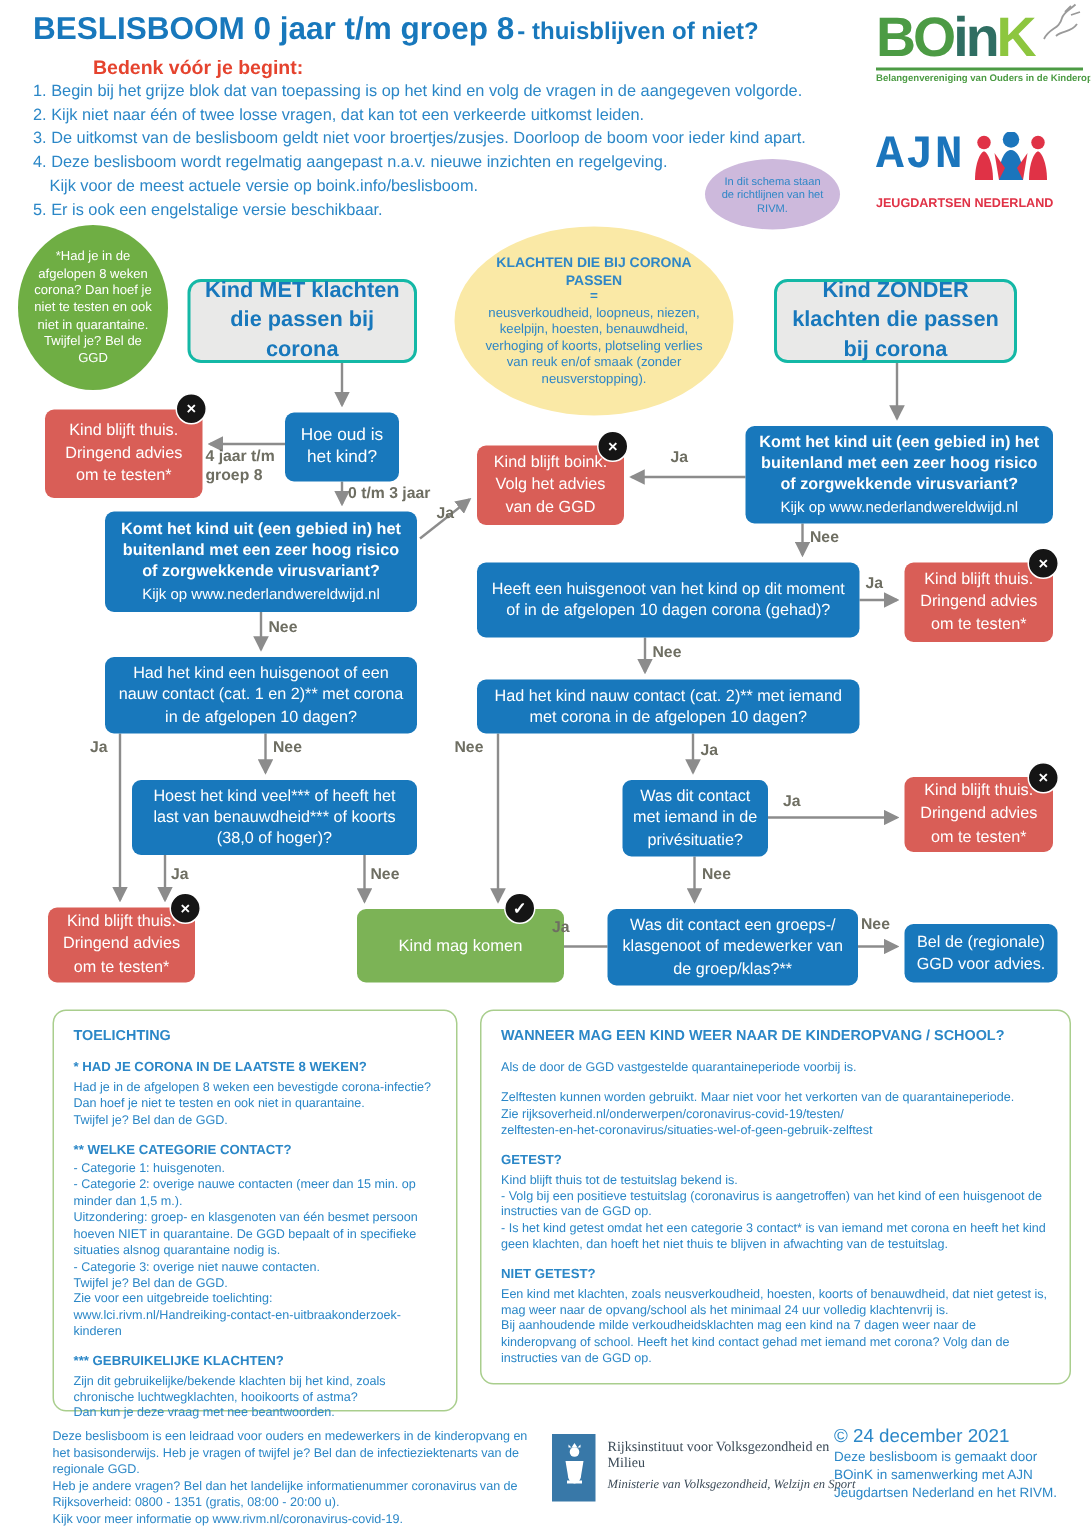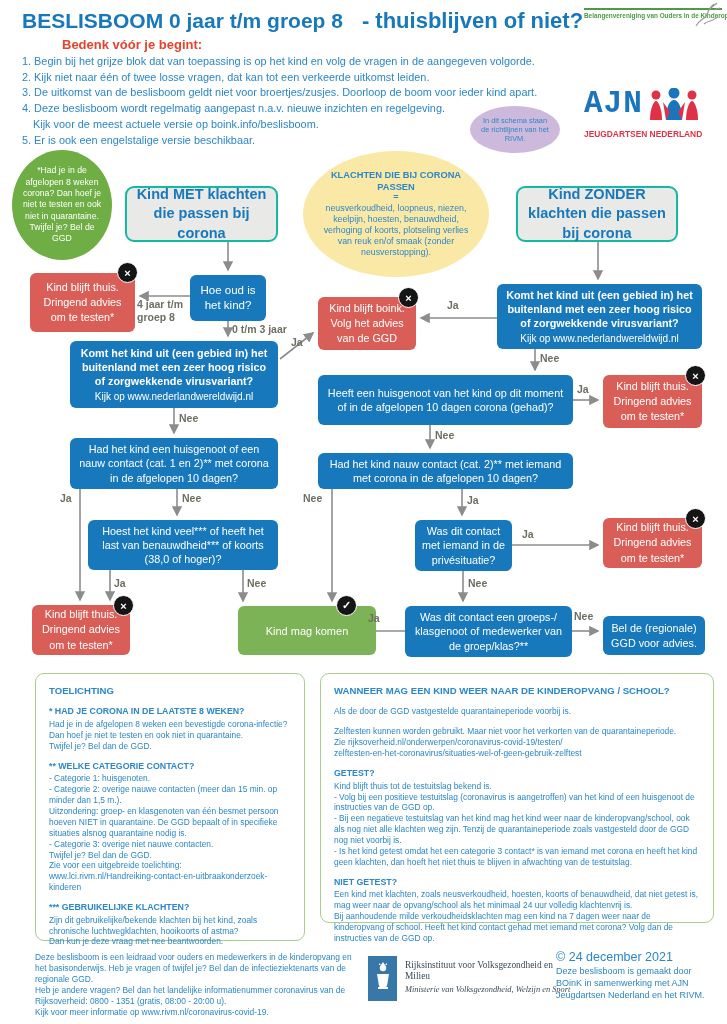--- a/index.html
+++ b/index.html
@@ -1,21 +1,21 @@
 <!DOCTYPE html>
 <html><head>
 <meta charset="utf-8">
 <style>
   html,body{margin:0;padding:0;background:#fff;}
   body{font-family:"Liberation Sans", sans-serif;}
   .page{position:relative;width:727px;height:1024px;background:#fff;overflow:hidden;}
 
   
   .title{position:absolute;left:22px;top:8px;color:#1878BC;font-weight:bold;font-size:21px;white-space:nowrap;}
-  .title .sub{font-size:22px;margin-left:19px;}
+  .title .sub{font-size:16px;margin-left:2px;}
   .intro-hd{position:absolute;left:22px;top:37px;color:#E5432E;font-weight:bold;font-size:13px;padding-left:40px;}
   .intro-list{position:absolute;left:22px;top:54px;width:545px;color:#2B87C7;font-size:10.9px;line-height:1.44;}
   .intro-list>div:nth-child(5){padding-left:11px;}
 
   
   .boink{position:absolute;left:584px;top:6px;width:138px;text-align:left;}
   .boink .word{font-weight:bold;font-size:37px;letter-spacing:-2px;line-height:1;}
   .boink .l-b,.boink .l-o{color:#4C9B44;}
   .boink .l-in{color:#2F6E62;}
   .boink .l-k{color:#8DC63F;}
@@ -76,20 +76,23 @@
       <div>Kijk voor de meest actuele versie op boink.info/beslisboom.</div>
       <div>5. Er is ook een engelstalige versie beschikbaar.</div>
     </div>
 
   <div class="boink">
     <span class="frog">
       <svg width="34" height="30" viewBox="0 0 34 30">
           <path d="M6 26 C10 18 16 20 18 12 C19 8 24 6 27 3 M14 24 C18 20 24 22 28 16 M20 8 l4 -4 M24 10 l6 -2" stroke="#9a9a9a" stroke-width="1.2" fill="none"></path>
         </svg>
     </span>
+    <div class="word">
+      <span class="l-b">B</span><span class="l-o">O</span><span class="l-in">in</span><span class="l-k">K</span>
+    </div>
     <div class="tagline">Belangenvereniging van Ouders in de Kinderopvang</div>
   </div>
 
   <div class="ajn">
     <div class="row">
       <span class="word">AJN</span>
       <span style="margin-left:5px;">
         <svg width="52" height="34" viewBox="0 0 52 34">
           <circle cx="8" cy="7" r="4.5" fill="#E03246"></circle>
             <path d="M2 32 C2 20 6 13 8 13 C10 13 14 20 14 32 Z" fill="#E03246"></path>
@@ -246,21 +249,20 @@
     <div class="sec">
         <div>Zelftesten kunnen worden gebruikt. Maar niet voor het verkorten van de quarantaineperiode.</div>
         <div>Zie rijksoverheid.nl/onderwerpen/coronavirus-covid-19/testen/</div>
         <div>zelftesten-en-het-coronavirus/situaties-wel-of-geen-gebruik-zelftest</div>
       </div>
     <div class="sec">
       <div class="sec-hd">GETEST?</div>
       <div>
           <div>Kind blijft thuis tot de testuitslag bekend is.</div>
           <div>- Volg bij een positieve testuitslag (coronavirus is aangetroffen) van het kind of een huisgenoot de instructies van de GGD op.</div>
-          <div>- Bij een negatieve testuitslag van het kind mag het kind weer naar de kinderopvang/school, ook als nog niet alle klachten weg zijn. Tenzij de quarantaineperiode zoals vastgesteld door de GGD nog niet voorbij is.</div>
           <div>- Is het kind getest omdat het een categorie 3 contact* is van iemand met corona en heeft het kind geen klachten, dan hoeft het niet thuis te blijven in afwachting van de testuitslag.</div>
         </div>
     </div>
     <div class="sec">
       <div class="sec-hd">NIET GETEST?</div>
       <div>
           <div>Een kind met klachten, zoals neusverkoudheid, hoesten, koorts of benauwdheid, dat niet getest is, mag weer naar de opvang/school als het minimaal 24 uur volledig klachtenvrij is.</div>
           <div>Bij aanhoudende milde verkoudheidsklachten mag een kind na 7 dagen weer naar de kinderopvang of school. Heeft het kind contact gehad met iemand met corona? Volg dan de instructies van de GGD op.</div>
         </div>
     </div>

